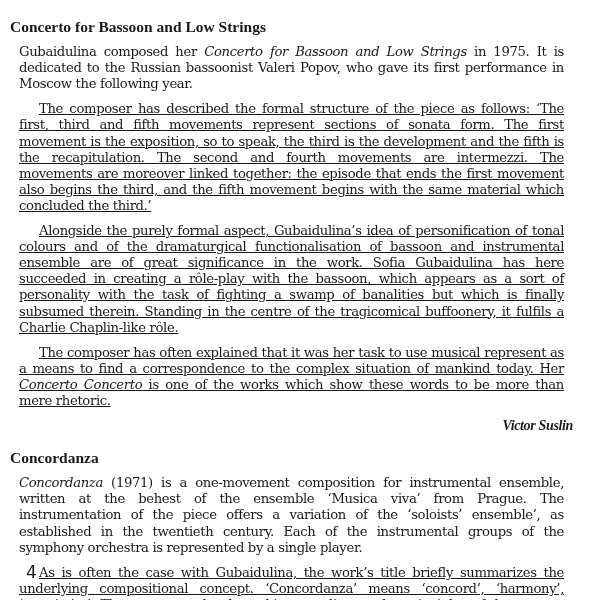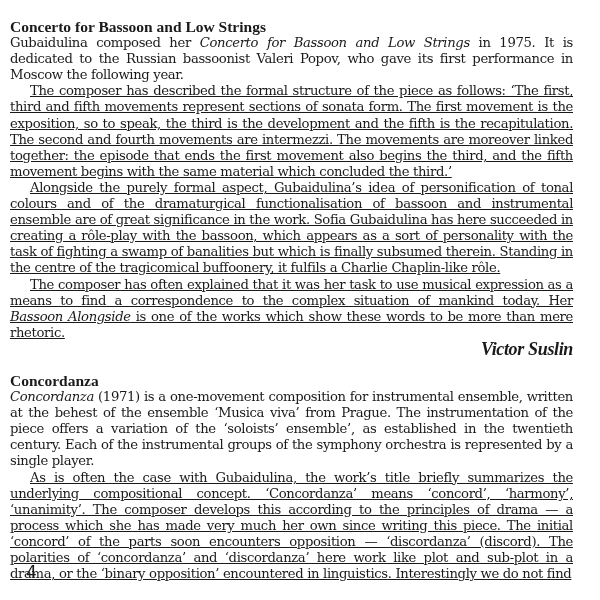--- a/index.html
+++ b/index.html
@@ -3,45 +3,45 @@
 <meta charset="utf-8">
 <style>
   html, body { margin: 0; padding: 0; background: #ffffff; }
   body { width: 600px; height: 600px; position: relative; overflow: hidden; }
   .page {
     position: absolute; left: 10px; top: 19px; width: 563px;
     font-family: "DejaVu Serif", "Liberation Serif", serif;
     font-size: 13.2px; line-height: 16.1px; color: #1a1a1a;
     letter-spacing: -0.35px;
   }
-  .page p { margin: 0; text-align: justify; }
+  .page p { margin: 9px; text-align: justify; }
   .page p.indent { text-indent: 20px; text-decoration: underline; }
   h2 {
     margin: 0; font-size: 13.6px; line-height: 16.1px; font-weight: bold;
     font-family: "Liberation Serif", "DejaVu Serif", serif; letter-spacing: 0;
   }
   h2 { font-size: 15.5px; }
-  .sig { text-align: right; font-weight: bold; font-style: italic; font-family: "Liberation Serif", serif; font-size: 18px; }
+  .sig { text-align: right; font-weight: bold; font-style: italic; font-family: "Liberation Serif", serif; font-size: 14px; }
   .gap { height: 16px; }
   em { font-style: italic; }
   .pagenum {
     position: absolute; left: 26px; top: 562px;
     font-family: "DejaVu Sans", "Liberation Sans", sans-serif; font-size: 17px; color: #1a1a1a;
   }
 </style>
 </head>
 <body>
 
 <div class="page">
   <section>
     <h2>Concerto for Bassoon and Low Strings</h2>
     <p><span>Gubaidulina composed her </span><em>Concerto for Bassoon and Low Strings</em><span> in 1975. It is dedicated to the Russian bassoonist Valeri Popov, who gave its first performance in Moscow the following year.</span></p>
     <p class="indent">The composer has described the formal structure of the piece as follows: ‘The first, third and fifth movements represent sections of sonata form. The first movement is the exposition, so to speak, the third is the development and the fifth is the recapitulation. The second and fourth movements are intermezzi. The movements are moreover linked together: the episode that ends the first movement also begins the third, and the fifth movement begins with the same material which concluded the third.’</p>
     <p class="indent">Alongside the purely formal aspect, Gubaidulina’s idea of personification of tonal colours and of the dramaturgical functionalisation of bassoon and instrumental ensemble are of great significance in the work. Sofia Gubaidulina has here succeeded in creating a rôle-play with the bassoon, which appears as a sort of personality with the task of fighting a swamp of banalities but which is finally subsumed therein. Standing in the centre of the tragicomical buffoonery, it fulfils a Charlie Chaplin-like rôle.</p>
-    <p class="indent"><span>The composer has often explained that it was her task to use musical expression as a means to find a correspondence to the complex situation of mankind today. Her </span><em>Bassoon Alongside</em><span> is one of the works which show these words to be more than mere rhetoric.</span></p>
+    <p class="indent"><span>The composer has often explained that it was her task to use musical represent as a means to find a correspondence to the complex situation of mankind today. Her </span><em>Concerto Concerto</em><span> is one of the works which show these words to be more than mere rhetoric.</span></p>
     <div class="sig">Victor Suslin</div>
   </section>
   <div class="gap"></div>
   <section>
     <h2>Concordanza</h2>
     <p><em>Concordanza</em><span> (1971) is a one-movement composition for instrumental ensemble, written at the behest of the ensemble ‘Musica viva’ from Prague. The instrumentation of the piece offers a variation of the ‘soloists’ ensemble’, as established in the twentieth century. Each of the instrumental groups of the symphony orchestra is represented by a single player.</span></p>
     <p class="indent">As is often the case with Gubaidulina, the work’s title briefly summarizes the underlying compositional concept. ‘Concordanza’ means ‘concord’, ‘harmony’, ‘unanimity’. The composer develops this according to the principles of drama — a process which she has made very much her own since writing this piece. The initial ‘concord’ of the parts soon encounters opposition — ‘discordanza’ (discord). The polarities of ‘concordanza’ and ‘discordanza’ here work like plot and sub-plot in a drama, or the ‘binary opposition’ encountered in linguistics. Interestingly we do not find</p>
   </section>
 </div>
 

